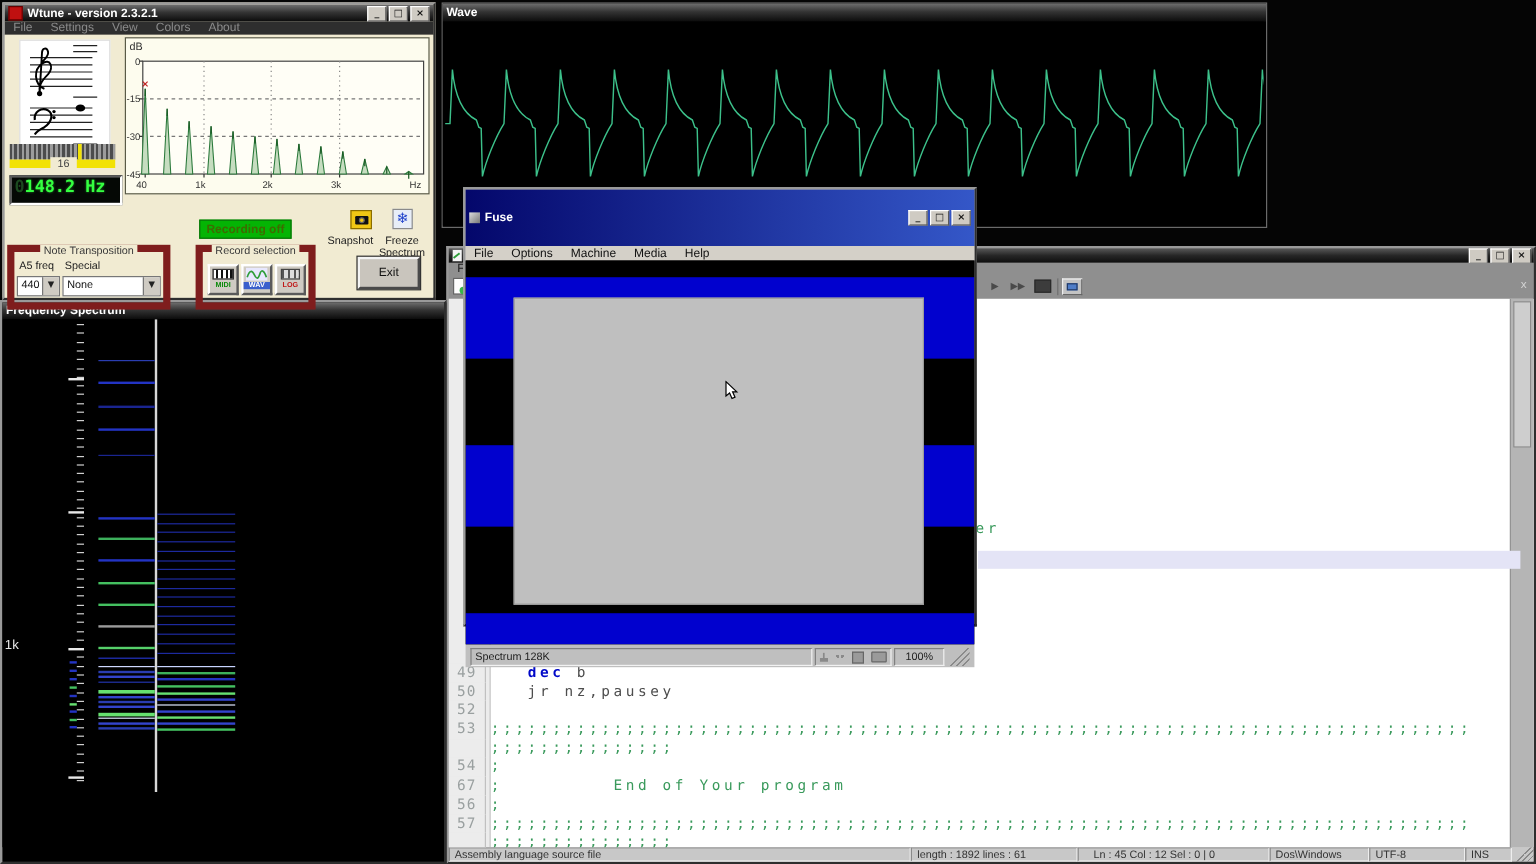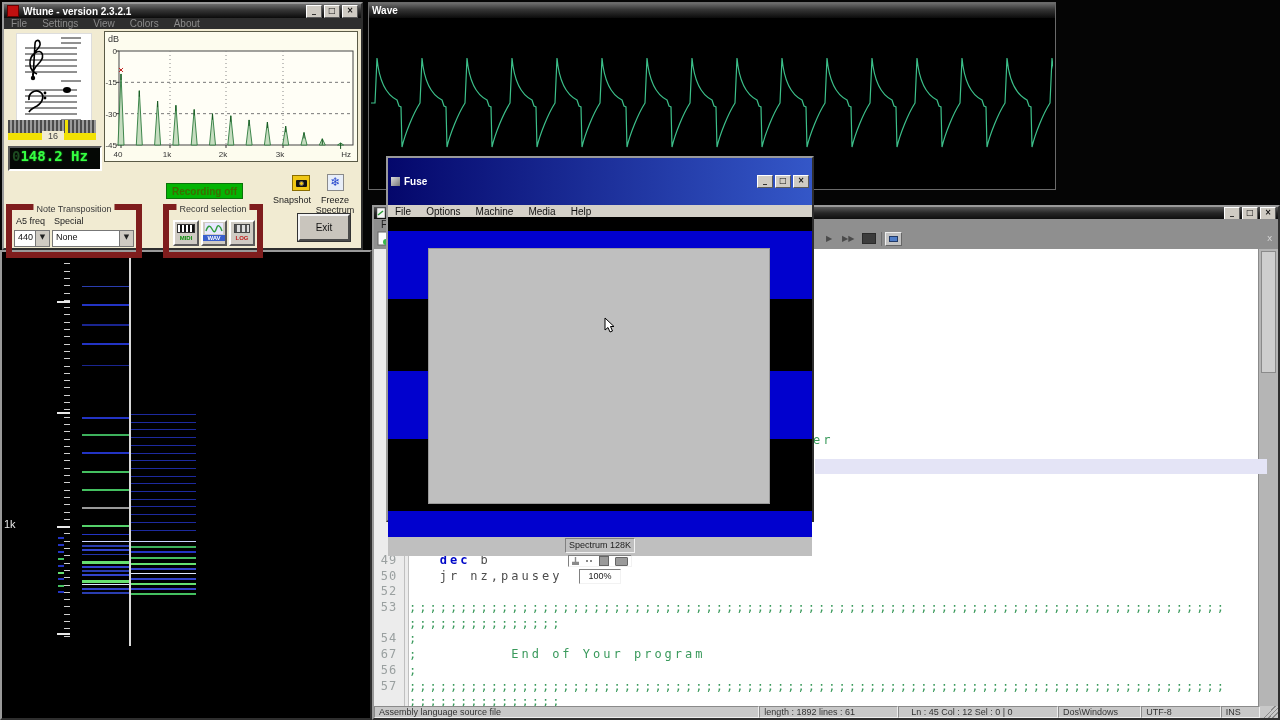--- a/index.html
+++ b/index.html
@@ -53,22 +53,22 @@
   #wave{left:368px;top:2px;width:688px;height:188px;z-index:20;background:#000;
         border:1px solid #6a6a6a;}
   #wave .dtitle{height:15px;}
   
   #freq{left:0;top:250px;width:372px;height:470px;z-index:30;background:#000;}
   #freq-content{position:relative;width:368px;height:440px;background:#000;overflow:hidden;}
   
   #fuse{left:386px;top:156px;width:428px;height:366px;z-index:50;background:#bfbfbf;}
   #fuse-menu{height:12px;background:#d4d0c8;color:#111;}
   #fuse-content{position:relative;width:424px;height:320px;background:#000;overflow:hidden;}
-  #fuse-status{height:17px;background:#bfbfbf;display:flex;align-items:center;
-        font:9px "Liberation Sans",sans-serif;color:#222;padding:1px 4px;gap:2px;flex-direction:column;}
+  #fuse-status{height:17px;background:#bfbfbf;display:flex;align-items:flex-end;
+        font:9px "Liberation Sans",sans-serif;color:#222;padding:1px 4px;gap:2px;}
   
   #editor{left:372px;top:205px;width:908px;height:515px;z-index:10;background:#8f8f8f;
         display:flex;flex-direction:column;}
   #e-title{height:12px;background:linear-gradient(180deg,#585858,#262626 50%,#0e0e0e);
         display:flex;align-items:center;padding:0 2px;gap:3px;}
   #e-menu{height:11px;background:#8f8f8f;color:#1a1a1a;}
   #e-toolbar{height:19px;background:#8f8f8f;position:relative;}
   #e-main{flex:1;display:flex;position:relative;background:#fff;overflow:hidden;}
   #e-gutter{width:34px;background:#ececec;border-right:1px solid #c0c0c0;}
   #e-scroll{width:19px;background:#b5b5b5;border-left:1px solid #8a8a8a;}
@@ -190,20 +190,23 @@
   <div id="wave" class="w">
     <div class="dtitle">
       <span>Wave</span>
     </div>
     <svg id="wave-svg" width="684" height="170" style="display:block;background:#000">
         <path d="M 2 85 L 6 85 L 8 40 C 10 62 16 76 28 82 L 30 88 L 32 89 L 33 129 C 36 116 44 96 51 85 L 51 85 L 53 40 C 55 62 61 76 73 82 L 75 88 L 77 89 L 78 129 C 81 116 89 96 96 85 L 96 85 L 98 40 C 100 62 106 76 118 82 L 120 88 L 122 89 L 123 129 C 126 116 134 96 141 85 L 141 85 L 143 40 C 145 62 151 76 163 82 L 165 88 L 167 89 L 168 129 C 171 116 179 96 186 85 L 186 85 L 188 40 C 190 62 196 76 208 82 L 210 88 L 212 89 L 213 129 C 216 116 224 96 231 85 L 231 85 L 233 40 C 235 62 241 76 253 82 L 255 88 L 257 89 L 258 129 C 261 116 269 96 276 85 L 276 85 L 278 40 C 280 62 286 76 298 82 L 300 88 L 302 89 L 303 129 C 306 116 314 96 321 85 L 321 85 L 323 40 C 325 62 331 76 343 82 L 345 88 L 347 89 L 348 129 C 351 116 359 96 366 85 L 366 85 L 368 40 C 370 62 376 76 388 82 L 390 88 L 392 89 L 393 129 C 396 116 404 96 411 85 L 411 85 L 413 40 C 415 62 421 76 433 82 L 435 88 L 437 89 L 438 129 C 441 116 449 96 456 85 L 456 85 L 458 40 C 460 62 466 76 478 82 L 480 88 L 482 89 L 483 129 C 486 116 494 96 501 85 L 501 85 L 503 40 C 505 62 511 76 523 82 L 525 88 L 527 89 L 528 129 C 531 116 539 96 546 85 L 546 85 L 548 40 C 550 62 556 76 568 82 L 570 88 L 572 89 L 573 129 C 576 116 584 96 591 85 L 591 85 L 593 40 C 595 62 601 76 613 82 L 615 88 L 617 89 L 618 129 C 621 116 629 96 636 85 L 636 85 L 638 40 C 640 62 646 76 658 82 L 660 88 L 662 89 L 663 129 C 666 116 674 96 681 85 L 681 85 L 683 40 C 685 62 691 76 703 82 L 705 88 L 707 89 L 708 129 C 711 116 719 96 726 85" fill="none" stroke="#3cc08a" stroke-width="1.2"></path>
       </svg>
   </div>
 
   <div id="freq" class="w frame3d">
+    <div class="dtitle">
+      <span>Frequency Spectrum</span>
+    </div>
     <div id="freq-content">
       <span class="abs" style="left:2px;top:266px;color:#e8e8e8;font:11px 'Liberation Sans',sans-serif">1k</span>
     <div style="position: absolute; box-sizing: border-box; left: 62px; top: 4px; width: 6px; height: 1px; background: rgb(207, 207, 207);"></div>
         <div style="position: absolute; box-sizing: border-box; left: 62px; top: 11.3px; width: 6px; height: 1px; background: rgb(207, 207, 207);"></div>
         <div style="position: absolute; box-sizing: border-box; left: 62px; top: 18.6px; width: 6px; height: 1px; background: rgb(207, 207, 207);"></div>
         <div style="position: absolute; box-sizing: border-box; left: 62px; top: 25.9px; width: 6px; height: 1px; background: rgb(207, 207, 207);"></div>
         <div style="position: absolute; box-sizing: border-box; left: 62px; top: 33.2px; width: 6px; height: 1px; background: rgb(207, 207, 207);"></div>
         <div style="position: absolute; box-sizing: border-box; left: 62px; top: 40.5px; width: 6px; height: 1px; background: rgb(207, 207, 207);"></div>
         <div style="position: absolute; box-sizing: border-box; left: 62px; top: 47.8px; width: 6px; height: 1px; background: rgb(207, 207, 207);"></div>
         <div style="position: absolute; box-sizing: border-box; left: 62px; top: 55.1px; width: 6px; height: 1px; background: rgb(207, 207, 207);"></div>

